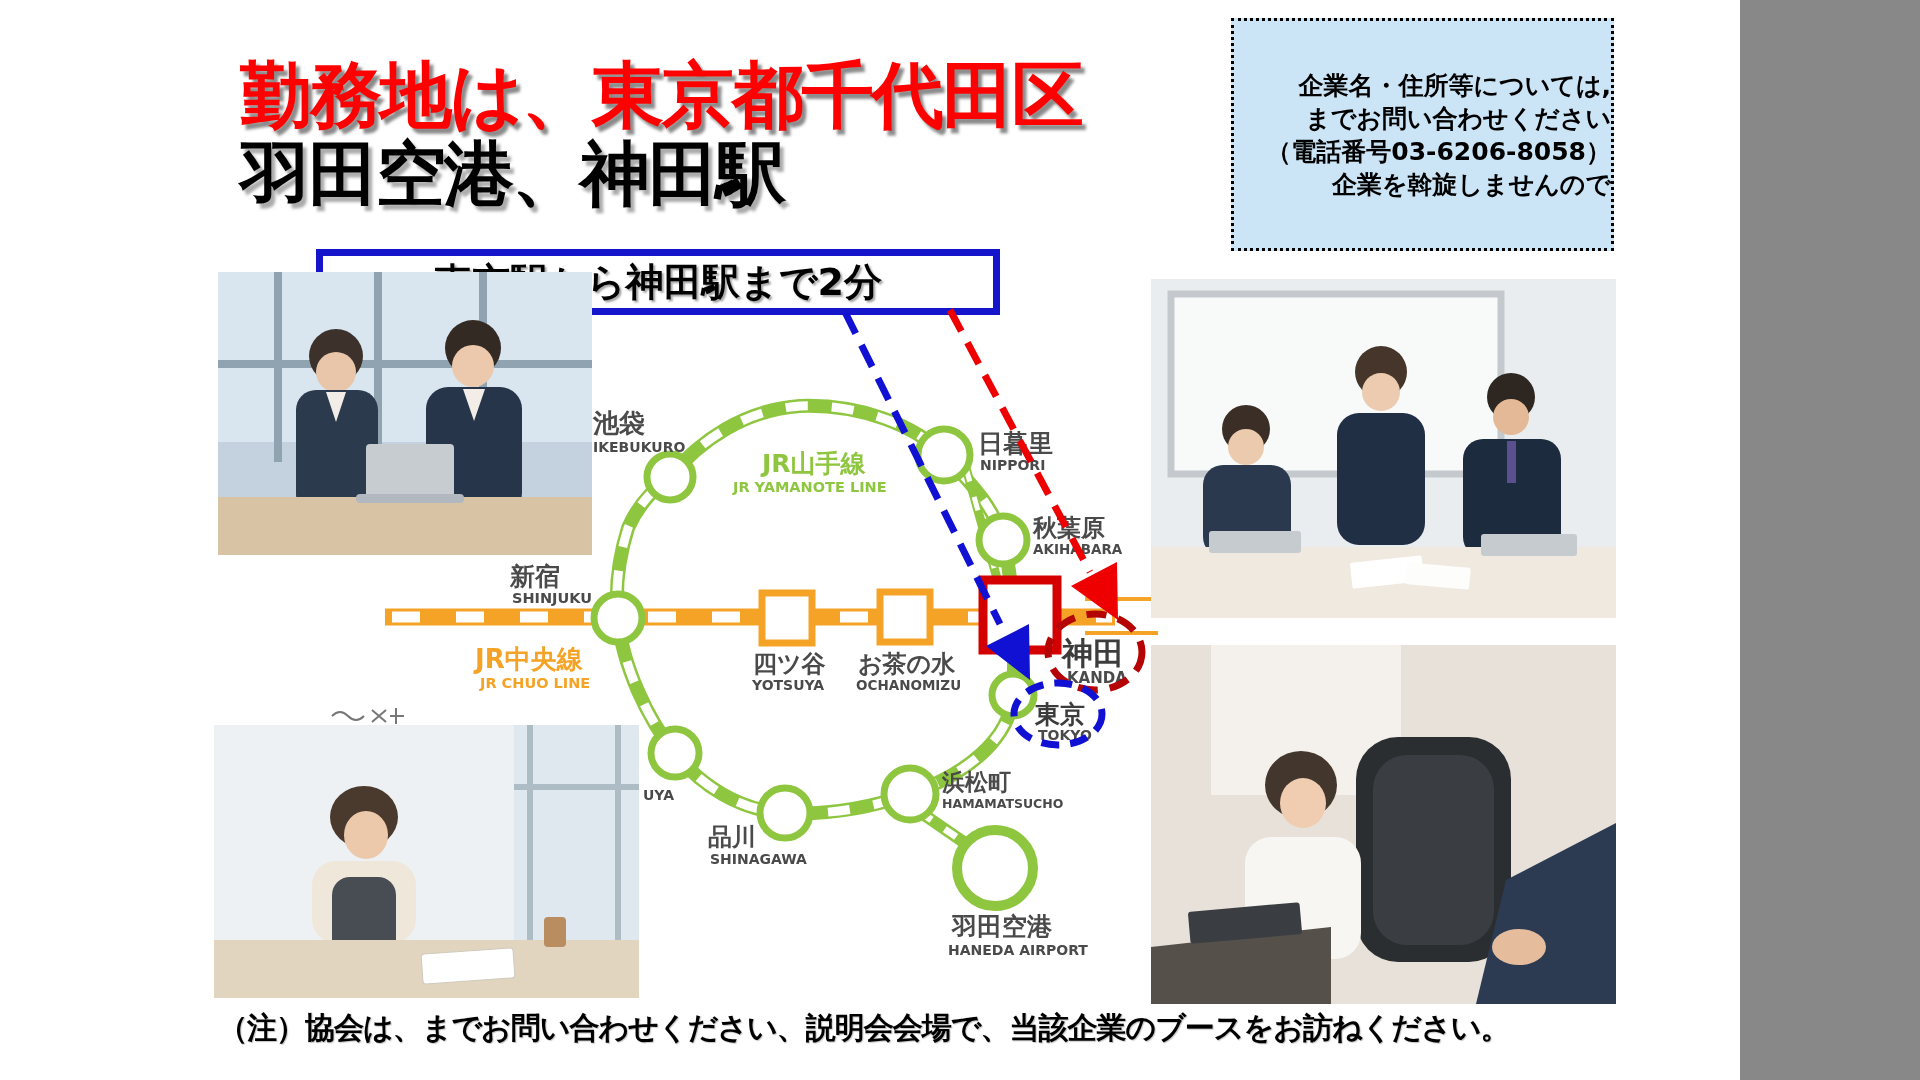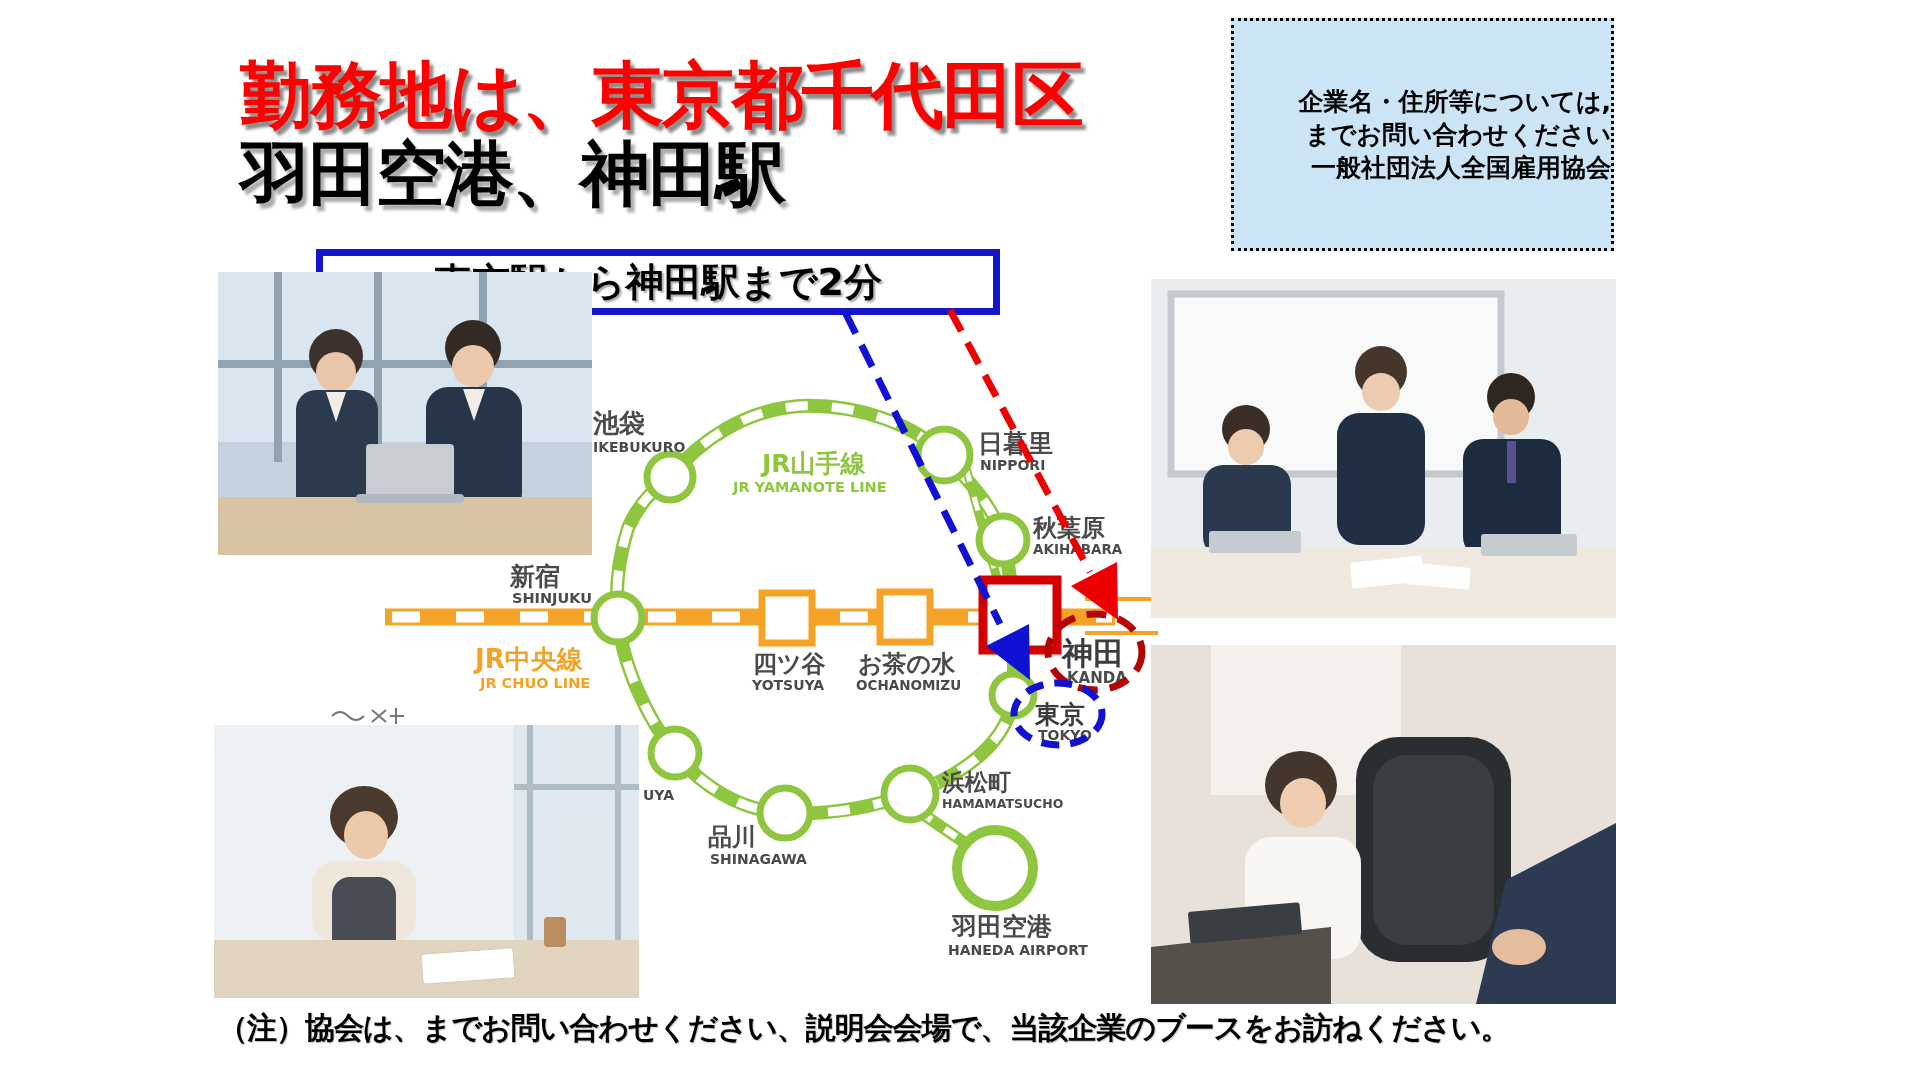--- a/index.html
+++ b/index.html
@@ -1,16 +1,16 @@
 <!DOCTYPE html>
 <html><head>
 <meta charset="utf-8">
 <style>
   html,body{margin:0;padding:0;background:#888;}
-  .stage{position:relative;width:1920px;height:1080px;background:#ffffff;overflow:hidden;
+  .stage{position:relative;width:1740px;height:1080px;background:#ffffff;overflow:hidden;
          font-family:"DejaVu Sans","Liberation Sans",sans-serif;}
   .abs{position:absolute;}
   .title1{left:240px;top:48px;font-size:72px;font-weight:bold;color:#fe0000;letter-spacing:-2px;
           text-shadow:4px 5px 3px rgba(110,110,110,.8);white-space:nowrap;}
   .title2{left:240px;top:128px;font-size:70px;font-weight:bold;color:#000;letter-spacing:-2px;
           text-shadow:4px 5px 3px rgba(150,150,150,.8);white-space:nowrap;}
   .contact-box{left:1231px;top:18px;width:383px;height:233px;background:#cbe5f6;border:3px dotted #000;
           box-sizing:border-box;display:flex;flex-direction:column;justify-content:center;align-items:flex-end;}
   .contact-box div{font-size:25px;font-weight:bold;color:#000;line-height:33px;text-align:center;white-space:nowrap;}
   .route-box{left:316px;top:249px;width:684px;height:66px;background:#fff;border:7px solid #1515cc;
@@ -26,21 +26,22 @@
 <body>
 
 <div class="stage">
 
   <div class="abs title1">勤務地は、東京都千代田区</div>
   <div class="abs title2">羽田空港、神田駅</div>
 
   <div class="abs contact-box">
     <div>企業名・住所等については,</div>
     <div>までお問い合わせください</div>
-    <div>一般社団法人全国雇用協会</div>
+    <div>（電話番号03-6206-8058）</div>
+    <div>企業を斡旋しませんので</div>
   </div>
 
   <div class="abs route-box">
     <span>東京駅から神田駅まで2分</span>
   </div>
 
   <svg class="abs map-svg" width="1920" height="1080" viewBox="0 0 1920 1080">
 
     <g>
       <line x1="385" y1="617" x2="1115" y2="617" stroke="#F5A326" stroke-width="17"></line>

